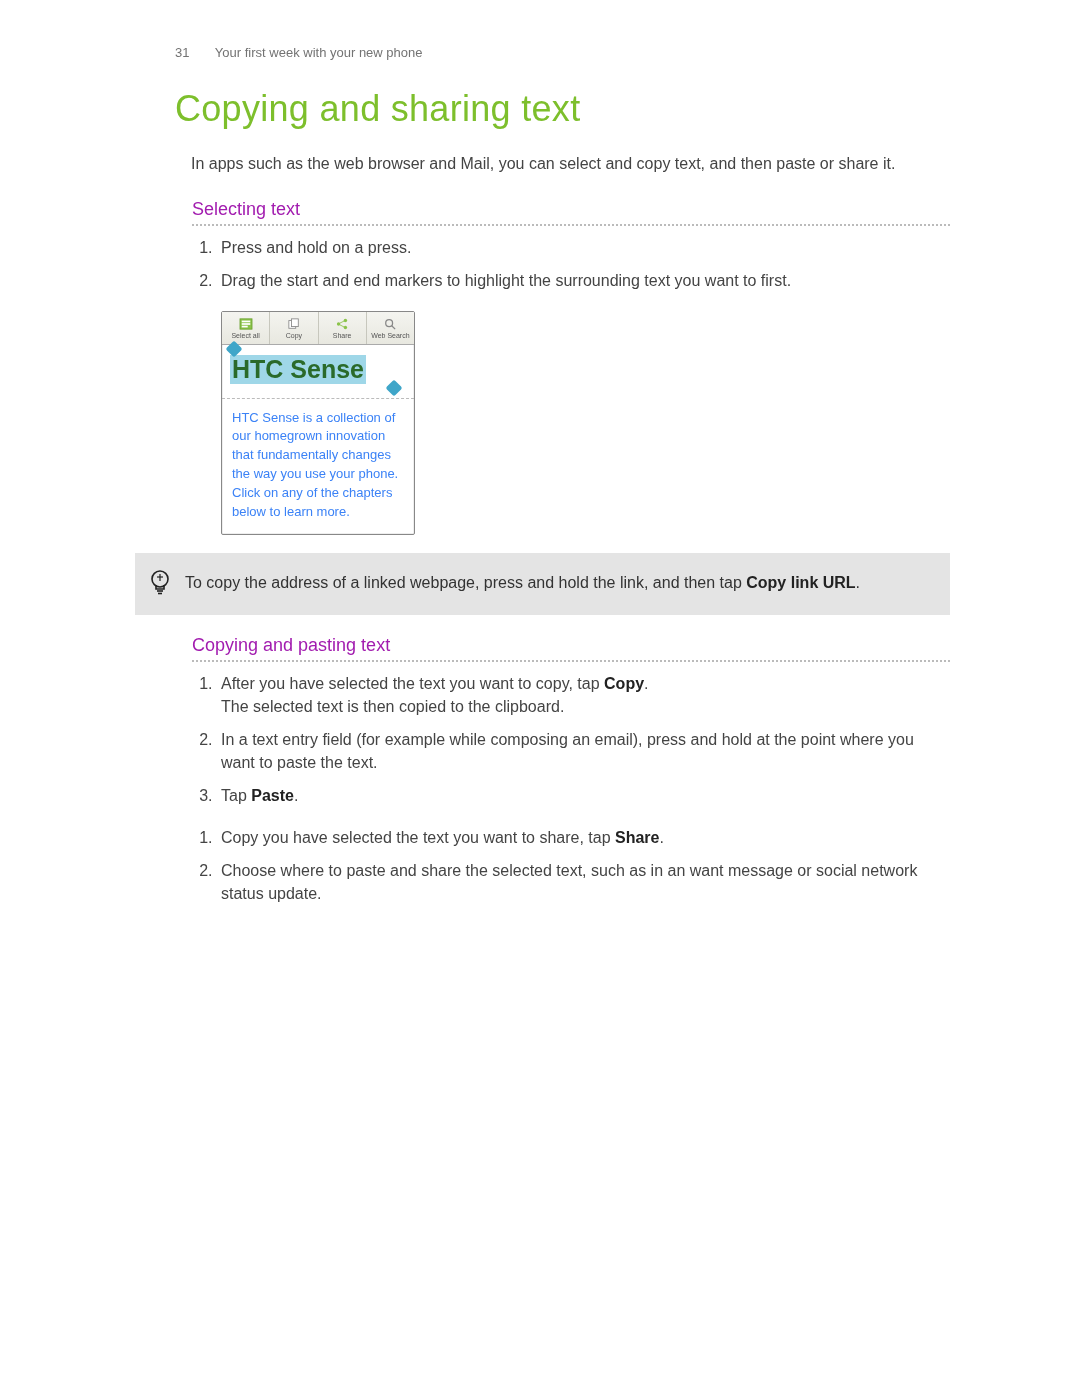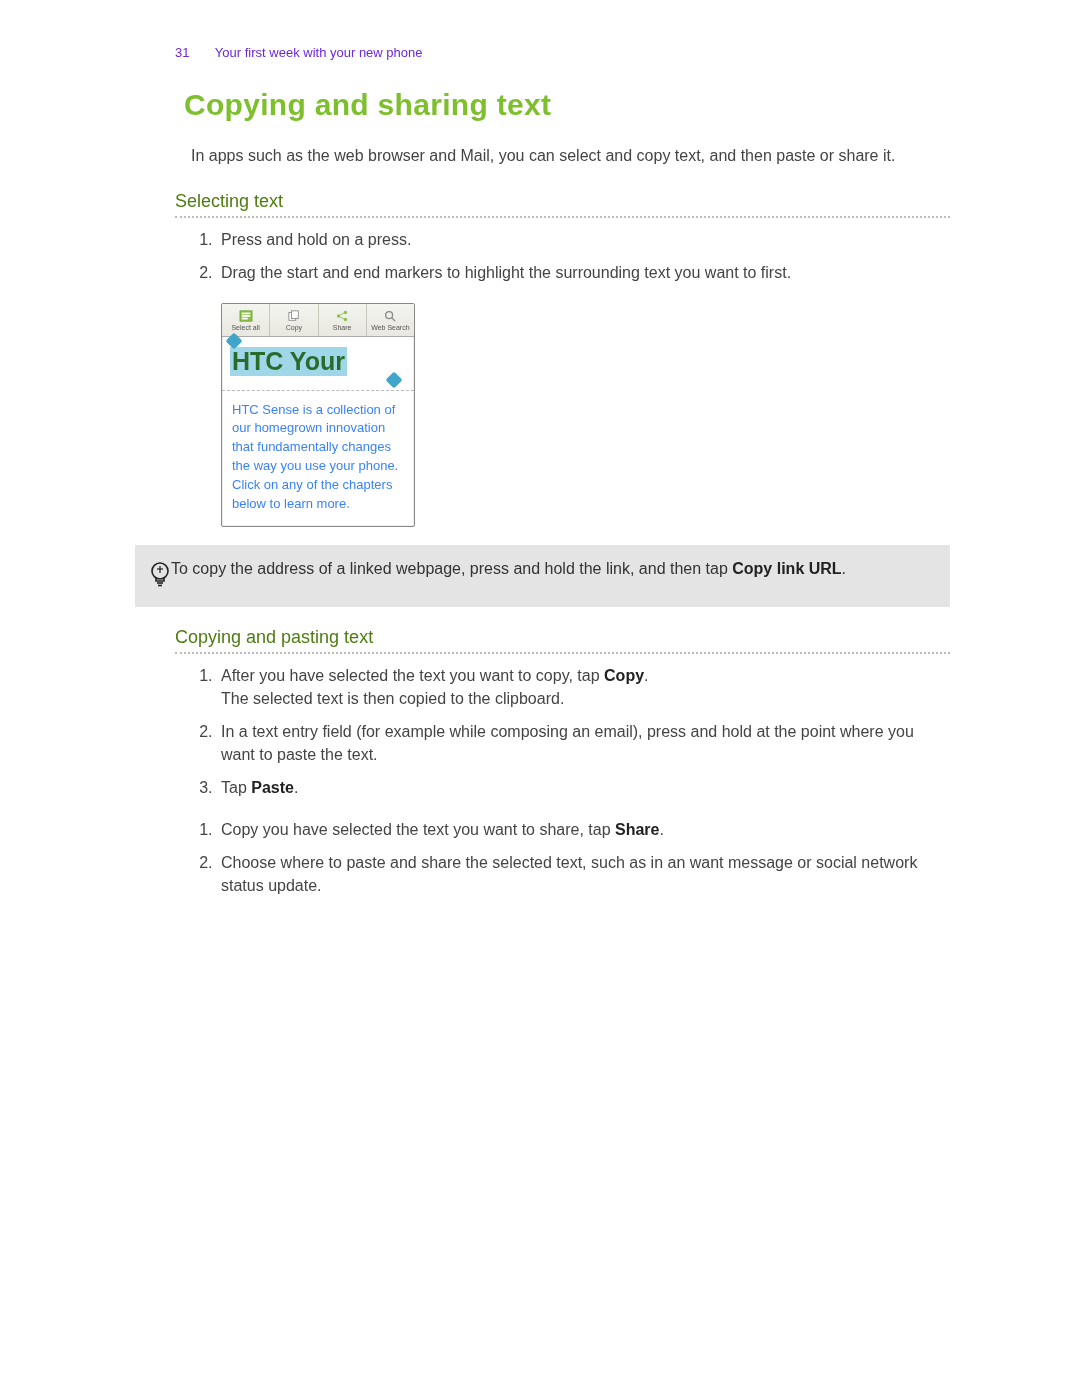--- a/index.html
+++ b/index.html
@@ -11,45 +11,45 @@
   }
   .page {
     width: 1080px;
     min-height: 1397px;
     margin: 0 auto;
     box-sizing: border-box;
     padding: 45px 130px 60px 175px;
   }
   .header-line {
     font-size: 13px;
-    color: #6d28d9;
+    color: #737373;
     margin-bottom: 28px;
   }
   .header-line .page-num {
     display: inline-block;
     margin-right: 22px;
   }
   h1.title {
     color: #7dbf2c;
-    font-weight: 700;
-    font-size: 30px;
-    margin: 8px 0 22px 9px;
+    font-weight: 400;
+    font-size: 36px;
+    margin: 8px 0 22px 0;
     letter-spacing: 0.3px;
   }
   p.intro {
     font-size: 16px;
     color: #444;
     line-height: 1.45;
     margin: 0 0 24px 16px;
   }
   .section-heading {
-    color: #4d7c0f;
+    color: #a21caf;
     font-size: 18px;
     font-weight: 400;
-    margin: 14px 0 10px 0;
+    margin: 14px 0 10px 17px;
     border-bottom: 2px dotted #bbb;
     padding-bottom: 4px;
   }
   ol.steps {
     margin: 8px 0 18px 0;
     padding-left: 42px;
     font-size: 16px;
     color: #444;
   }
   ol.steps li {
@@ -130,23 +130,24 @@
     line-height: 1.45;
     color: #3b82f6;
   }
 
   
   .tip-box {
     background: #e4e4e4;
     margin: 14px 0 20px -40px;
     padding: 12px 14px 14px 14px;
     display: flex;
-    gap: 0;
+    gap: 14px;
     width: calc(100% + 40px);
     box-sizing: border-box;
+    align-items: center;
   }
   .tip-icon {
     flex: 0 0 auto;
     padding-top: 4px;
   }
   .tip-text {
     font-size: 16px;
     line-height: 1.45;
     color: #333;
   }
@@ -213,21 +214,21 @@
           <svg class="svgicon" viewBox="0 0 16 14" width="14" height="12">
               <circle cx="7" cy="6" r="4" fill="none" stroke="#888" stroke-width="1.5"></circle>
               <line x1="10" y1="9" x2="14" y2="13" stroke="#888" stroke-width="1.5"></line>
             </svg>
         </span>
         <span>Web Search</span>
       </div>
     </div>
     <div class="mock-selection-area">
       <span class="mock-handle tl"></span>
-      <span class="sel-text">HTC Your</span>
+      <span class="sel-text">HTC Sense</span>
       <span class="mock-handle br"></span>
     </div>
     <div class="mock-body">HTC Sense is a collection of our homegrown innovation that fundamentally changes the way you use your phone. Click on any of the chapters below to learn more.</div>
   </div>
 
   <div class="tip-box">
     <div class="tip-icon">
       <svg width="22" height="28" viewBox="0 0 22 28">
         <circle cx="11" cy="10" r="8" fill="none" stroke="#222" stroke-width="1.6"></circle>
         <path d="M7 16 L7 20 L15 20 L15 16" fill="none" stroke="#222" stroke-width="1.6"></path>

